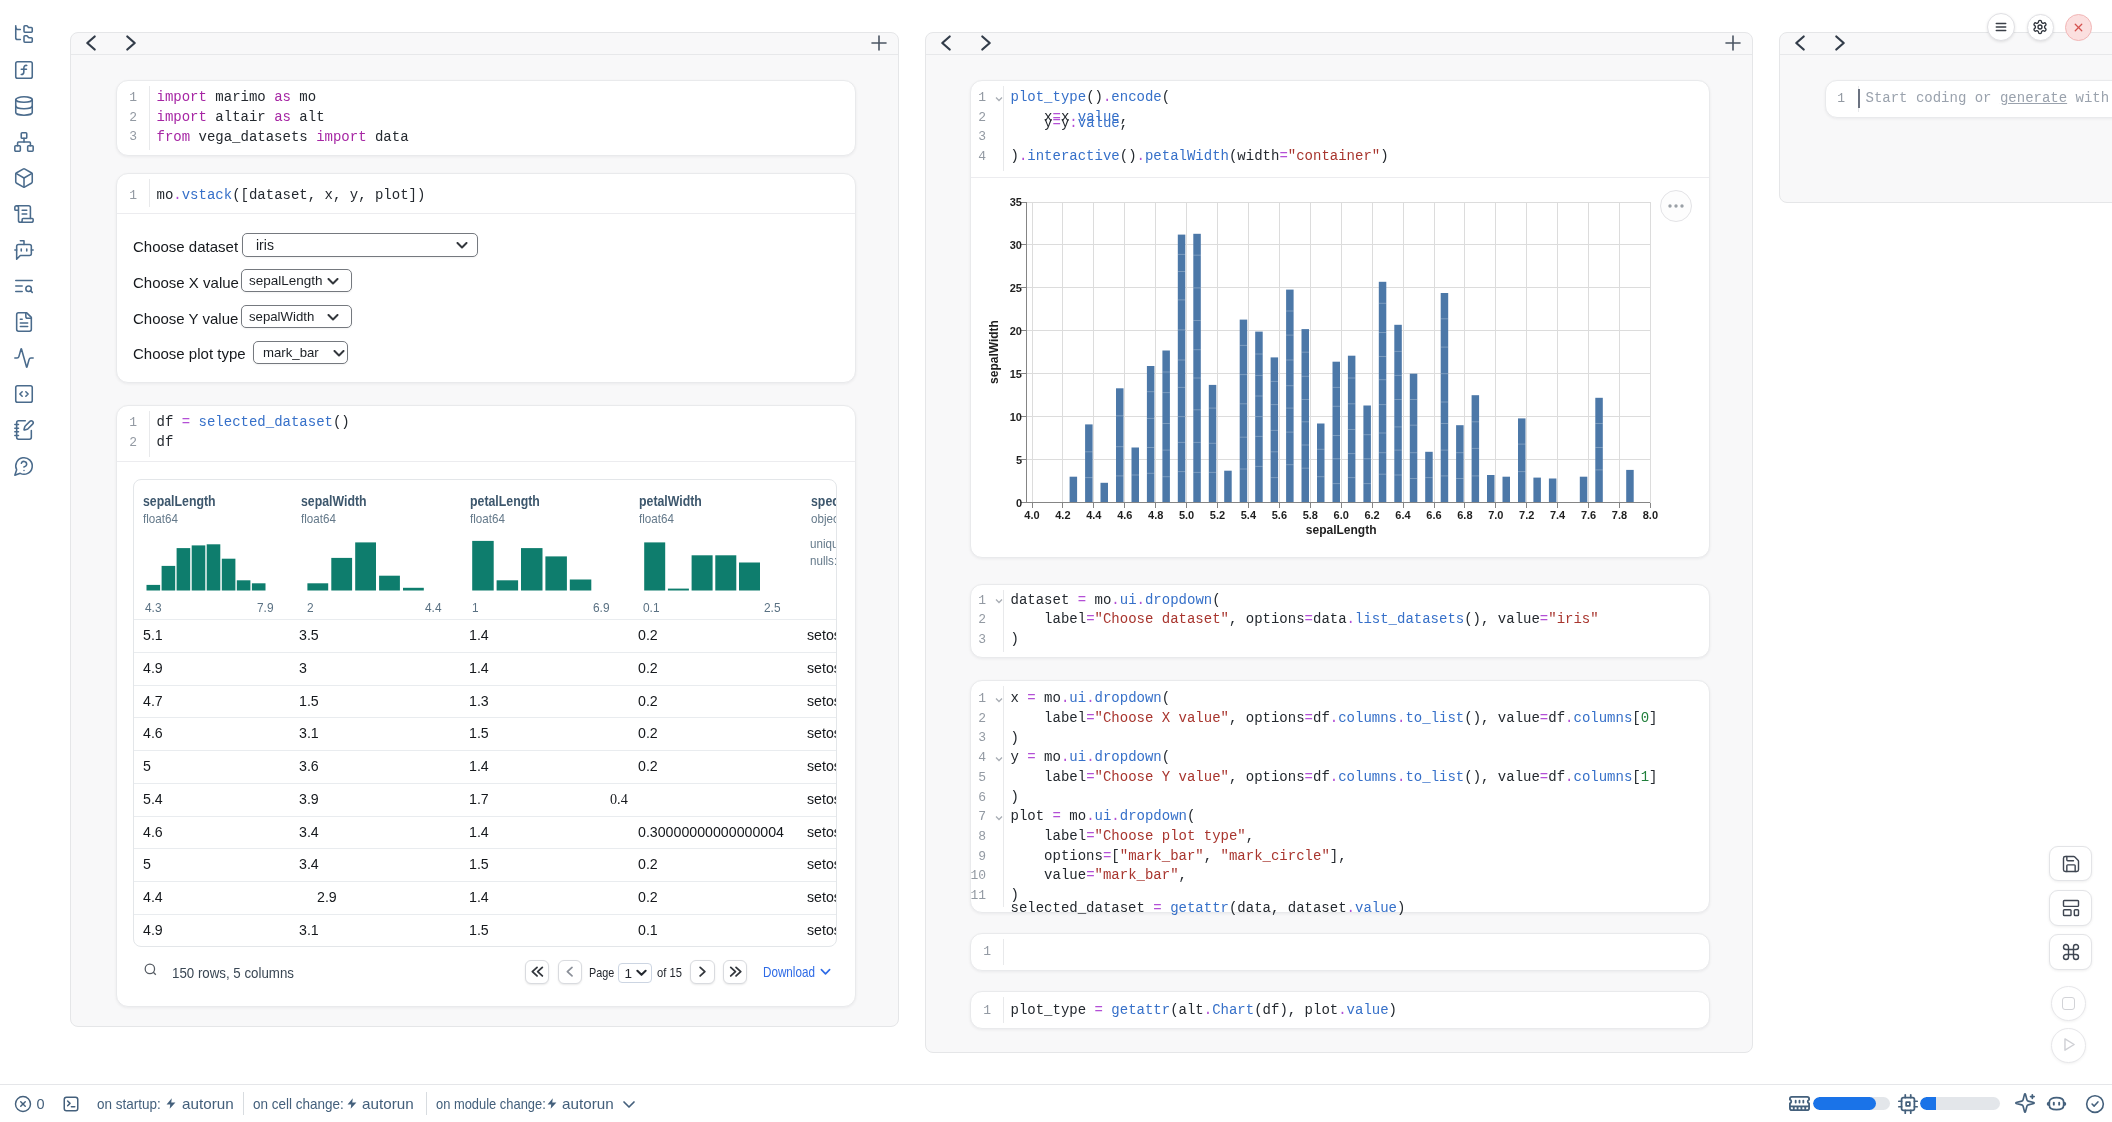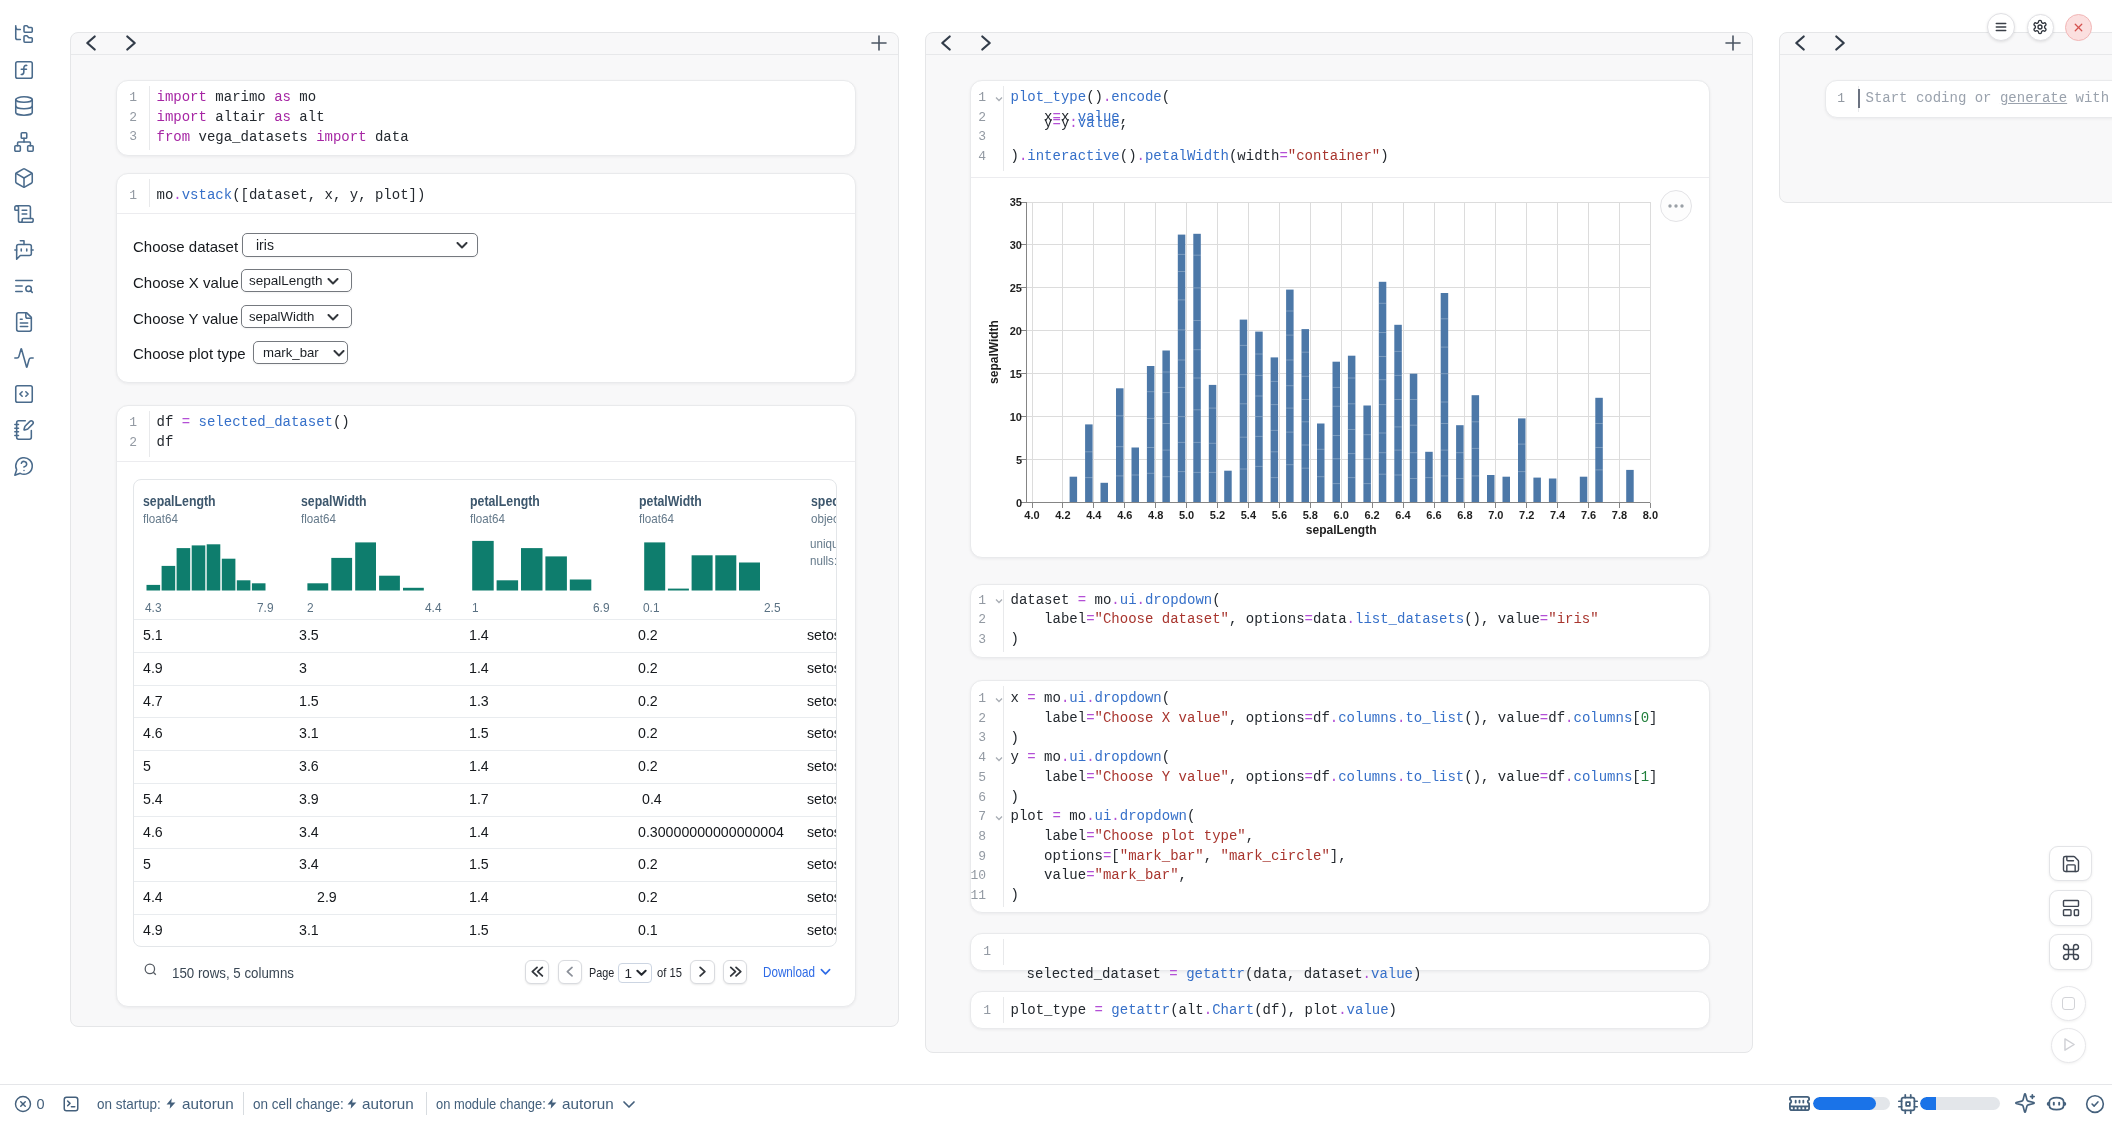--- a/index.html
+++ b/index.html
@@ -172,21 +172,21 @@
 <div class="rowline" style="left:0;top:270.0px;width:704px;"></div>
 <div class="tval" style="left:9px;top:278.2px;">5</div>
 <div class="tval" style="left:165px;top:278.2px;">3.6</div>
 <div class="tval" style="left:335px;top:278.2px;">1.4</div>
 <div class="tval" style="left:504px;top:278.2px;">0.2</div>
 <div class="tval" style="left:673px;top:278.2px;">setosa</div>
 <div class="rowline" style="left:0;top:302.8px;width:704px;"></div>
 <div class="tval" style="left:9px;top:310.9px;">5.4</div>
 <div class="tval" style="left:165px;top:310.9px;">3.9</div>
 <div class="tval" style="left:335px;top:310.9px;">1.7</div>
-<div class="tval" style="left:508px;top:310.9px;">0.4</div>
+<div class="tval" style="left:476px;top:310.9px;font-family:Liberation Serif, serif;">0.4</div>
 <div class="tval" style="left:673px;top:310.9px;">setosa</div>
 <div class="rowline" style="left:0;top:335.5px;width:704px;"></div>
 <div class="tval" style="left:9px;top:343.7px;">4.6</div>
 <div class="tval" style="left:165px;top:343.7px;">3.4</div>
 <div class="tval" style="left:335px;top:343.7px;">1.4</div>
 <div class="tval" style="left:504px;top:343.7px;">0.30000000000000004</div>
 <div class="tval" style="left:673px;top:343.7px;">setosa</div>
 <div class="rowline" style="left:0;top:368.2px;width:704px;"></div>
 <div class="tval" style="left:9px;top:376.4px;">5</div>
 <div class="tval" style="left:165px;top:376.4px;">3.4</div>
@@ -550,21 +550,21 @@
 <div class="code" style="left:1010.5px;top:827.05px;line-height:19.7px;">    label<span class="o">=</span><span class="s">"Choose plot type"</span>,</div>
 <div class="ln" style="left:970px;top:847.6px;width:16px;line-height:18px;">9</div>
 <div class="code" style="left:1010.5px;top:846.75px;line-height:19.7px;">    options<span class="o">=</span>[<span class="s">"mark_bar"</span>, <span class="s">"mark_circle"</span>],</div>
 <div class="ln" style="left:970px;top:867.3px;width:16px;line-height:18px;">10</div>
 <div class="code" style="left:1010.5px;top:866.4499999999999px;line-height:19.7px;">    value<span class="o">=</span><span class="s">"mark_bar"</span>,</div>
 <div class="ln" style="left:970px;top:887.0px;width:16px;line-height:18px;">11</div>
 <div class="code" style="left:1010.5px;top:886.15px;line-height:19.7px;">)</div>
 <div class="cell" style="left:970px;top:933px;width:740px;height:37.7px;"></div>
 <div class="gut" style="left:1003px;top:939px;height:26px;"></div>
 <div class="ln" style="left:970px;top:943px;width:21px;line-height:18px;">1</div>
-<div class="code" style="left:1010.5px;top:965px;line-height:19.7px;margin-left:16px;">selected_dataset <span class="o">=</span> <span class="f">getattr</span>(data, dataset<span class="o">.</span><span class="f">value</span>)</div>
+<div class="code" style="left:1010.5px;top:899px;line-height:19.7px;">selected_dataset <span class="o">=</span> <span class="f">getattr</span>(data, dataset<span class="o">.</span><span class="f">value</span>)</div>
 <div class="cell" style="left:970px;top:991px;width:740px;height:37.7px;"></div>
 <div class="gut" style="left:1003px;top:997px;height:26px;"></div>
 <div class="ln" style="left:970px;top:1001.5px;width:21px;line-height:18px;">1</div>
 <div class="code" style="left:1010.5px;top:1000.65px;line-height:19.7px;">plot_type <span class="o">=</span> <span class="f">getattr</span>(alt<span class="o">.</span><span class="f">Chart</span>(df), plot<span class="o">.</span><span class="f">value</span>)</div>
 <div class="cell" style="left:1825px;top:80px;width:740px;height:38px;"></div>
 <div class="gut" style="left:1858px;top:86px;height:26px;"></div>
 <div class="ln" style="left:1825px;top:89.5px;width:20px;line-height:18px;">1</div>
 <div class="abs" style="left:1858px;top:89px;width:1.5px;height:19px;background:#6b7280;"></div>
 <div class="code" style="left:1865.5px;top:88.65px;line-height:19.7px;color:#9aa2ad;">Start coding or <span style="text-decoration:underline;">generate</span> with AI</div>
 <svg class="abs" style="left:12.5px;top:23.0px" width="22" height="22" viewBox="0 0 24 24" fill="none" stroke="#4a6b8c" stroke-width="1.7" stroke-linecap="round" stroke-linejoin="round">

